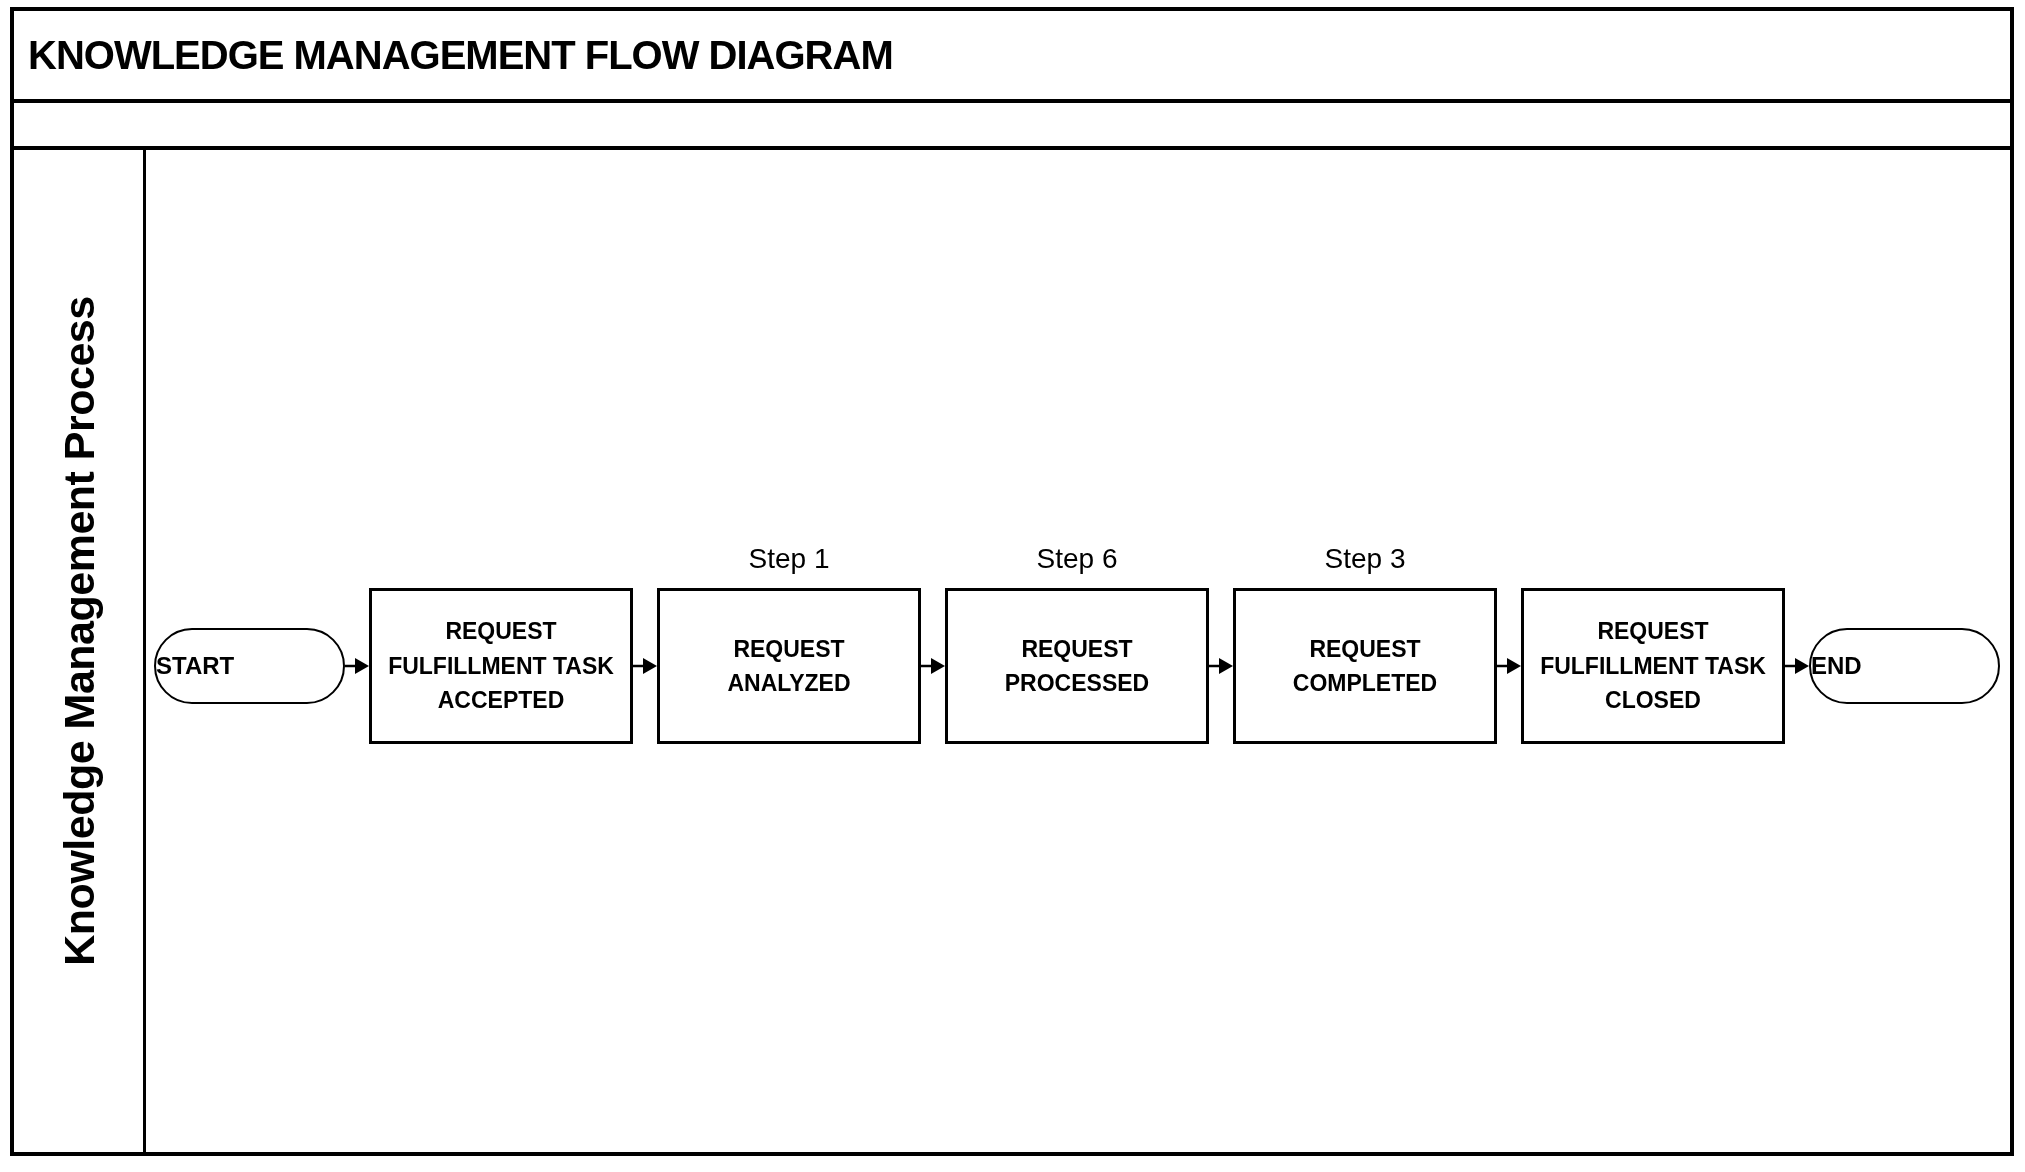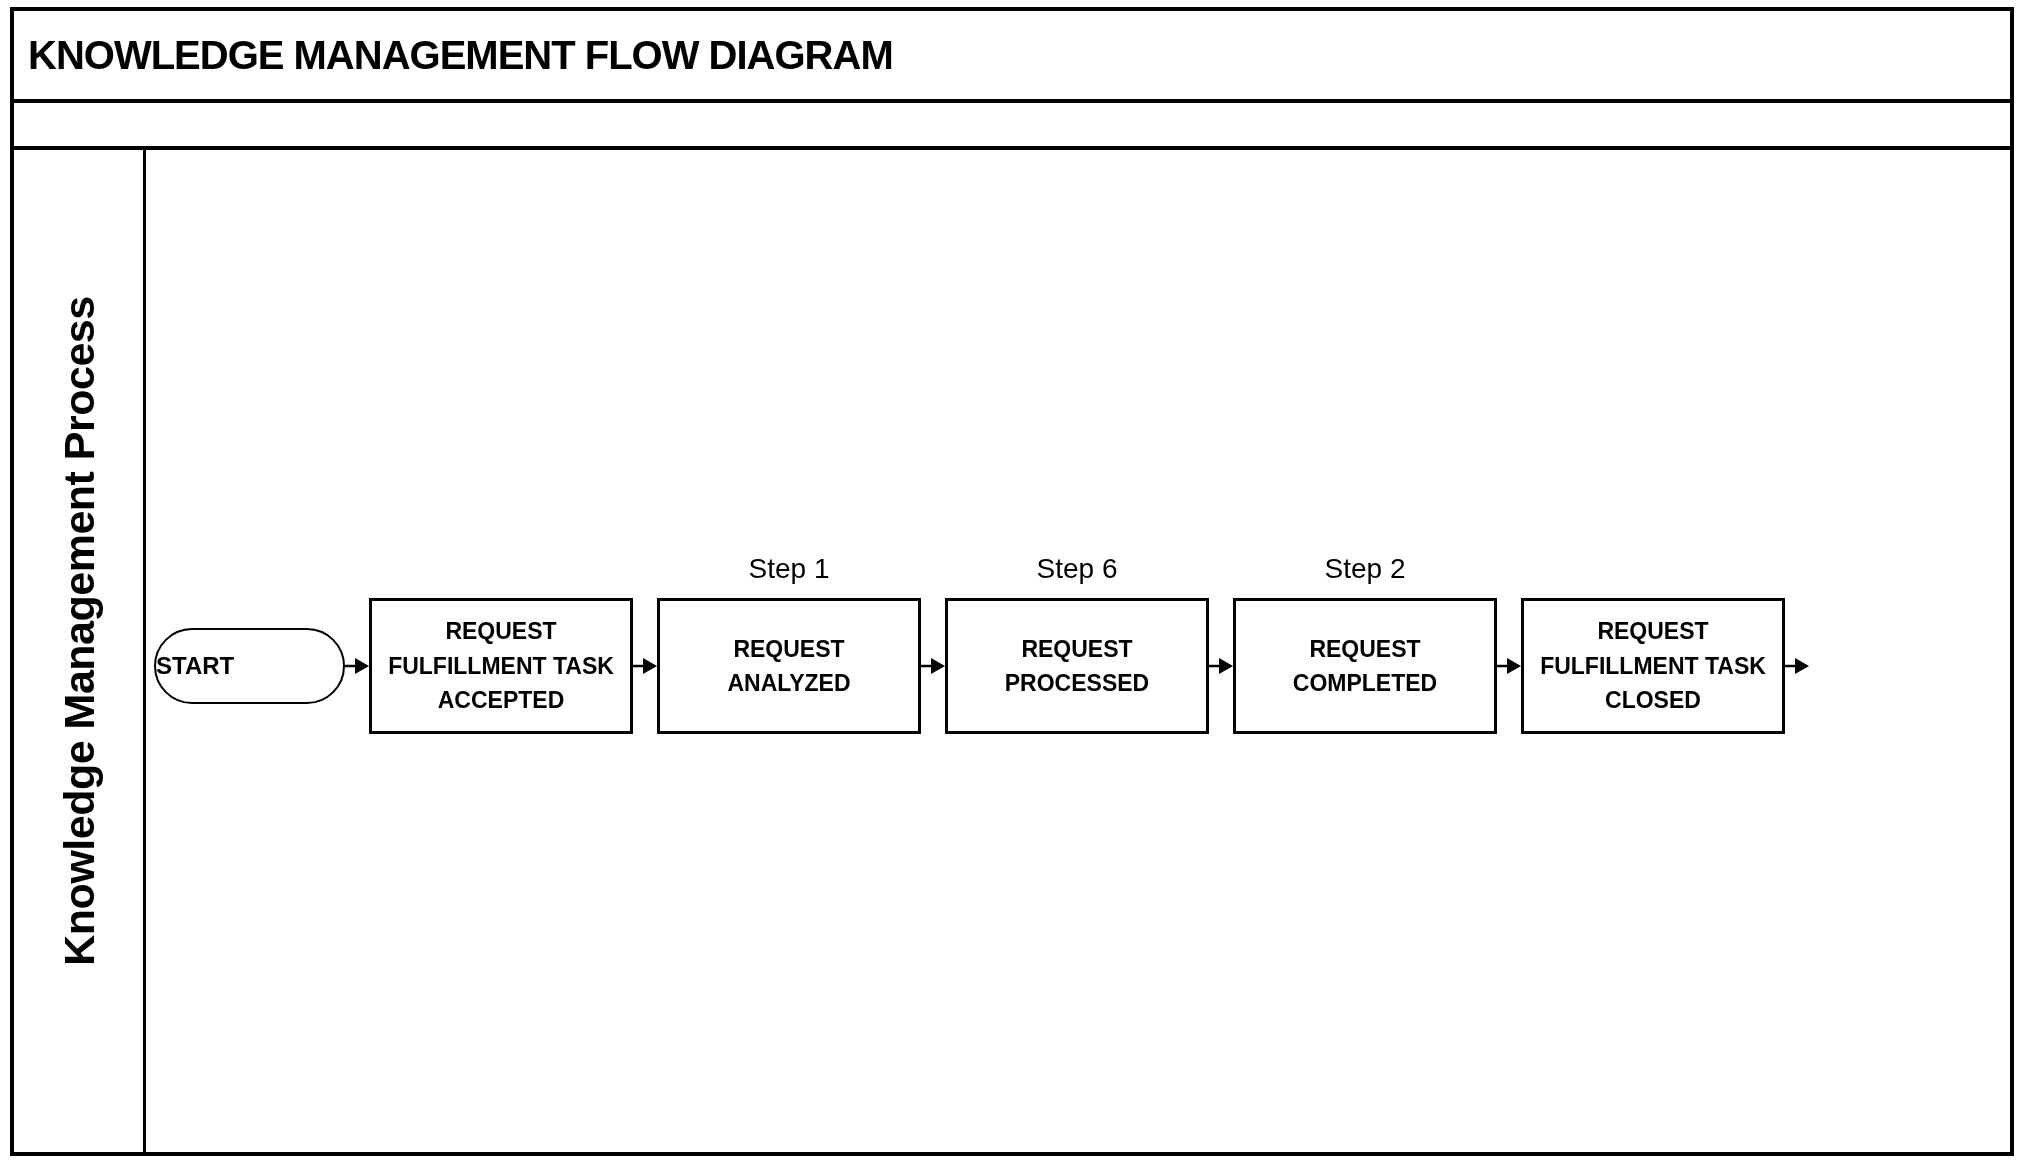--- a/index.html
+++ b/index.html
@@ -94,21 +94,21 @@
     align-items: center;
     font-size: 24px;
     font-weight: bold;
     background: #fff;
     box-sizing: border-box;
   }
   .node-process {
     flex: 0 0 auto;
     position: relative;
     width: 264px;
-    height: 136px;
+    height: 156px;
     box-sizing: border-box;
   }
   .node-process .box {
     width: 100%;
     height: 100%;
     border: 3px solid #000;
     box-sizing: border-box;
     display: flex;
     align-items: center;
     justify-content: center;
@@ -192,21 +192,21 @@
           <div class="box">REQUEST
 PROCESSED</div>
         </div>
 
         <svg class="arrow" viewBox="0 0 24 22">
           <line x1="0" y1="11" x2="12" y2="11" stroke="#000" stroke-width="2.5"></line>
           <polygon points="10,3 24,11 10,19" fill="#000"></polygon>
         </svg>
 
         <div class="node-process">
-          <div class="step-label">Step 2</div>
+          <div class="step-label">Step 3</div>
           <div class="box">REQUEST
 COMPLETED</div>
         </div>
 
         <svg class="arrow" viewBox="0 0 24 22">
           <line x1="0" y1="11" x2="12" y2="11" stroke="#000" stroke-width="2.5"></line>
           <polygon points="10,3 24,11 10,19" fill="#000"></polygon>
         </svg>
 
         <div class="node-process">
@@ -214,19 +214,22 @@
           <div class="box">REQUEST
 FULFILLMENT TASK
 CLOSED</div>
         </div>
 
         <svg class="arrow" viewBox="0 0 24 22">
           <line x1="0" y1="11" x2="12" y2="11" stroke="#000" stroke-width="2.5"></line>
           <polygon points="10,3 24,11 10,19" fill="#000"></polygon>
         </svg>
 
+        <div class="node-terminator">
+          <span>END</span>
+        </div>
 
       </div>
     </div>
 
   </div>
 
 </div>
 
 </body></html>

